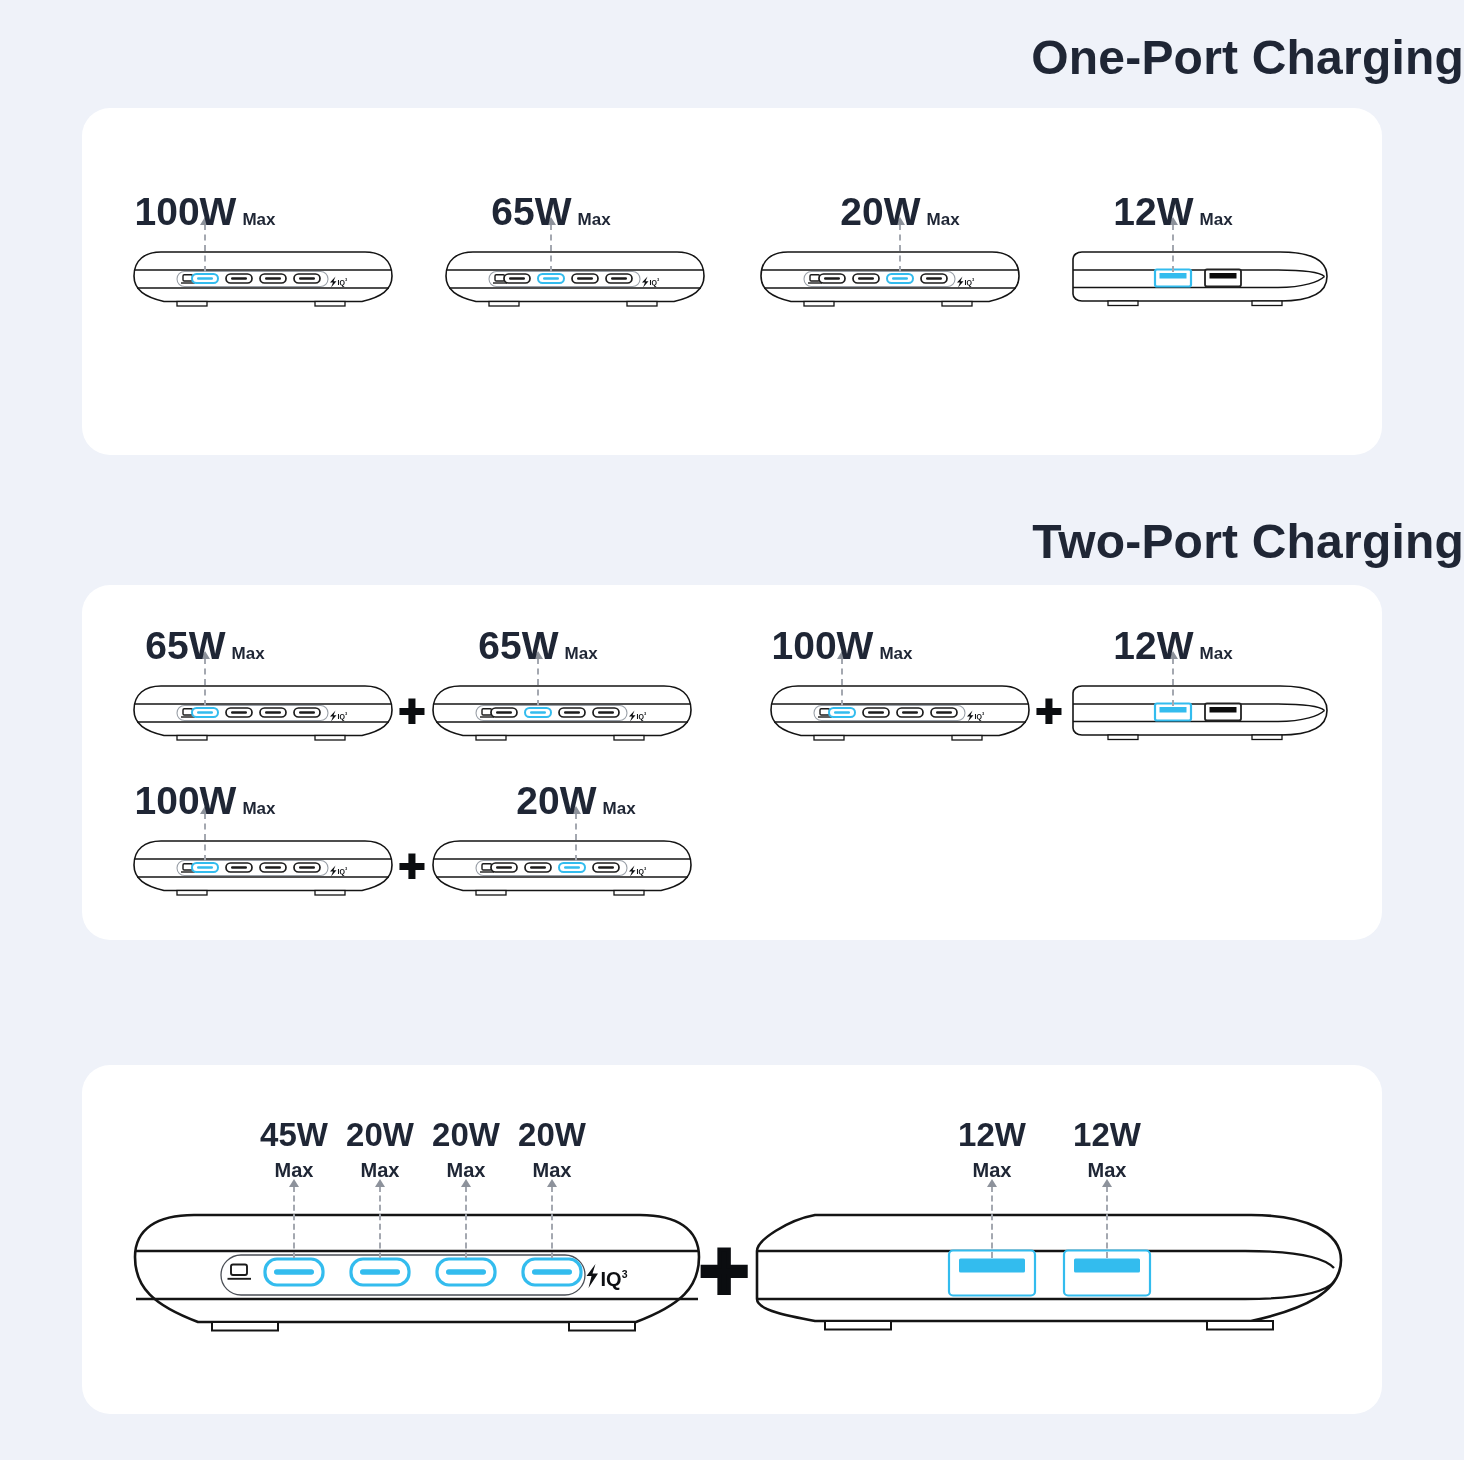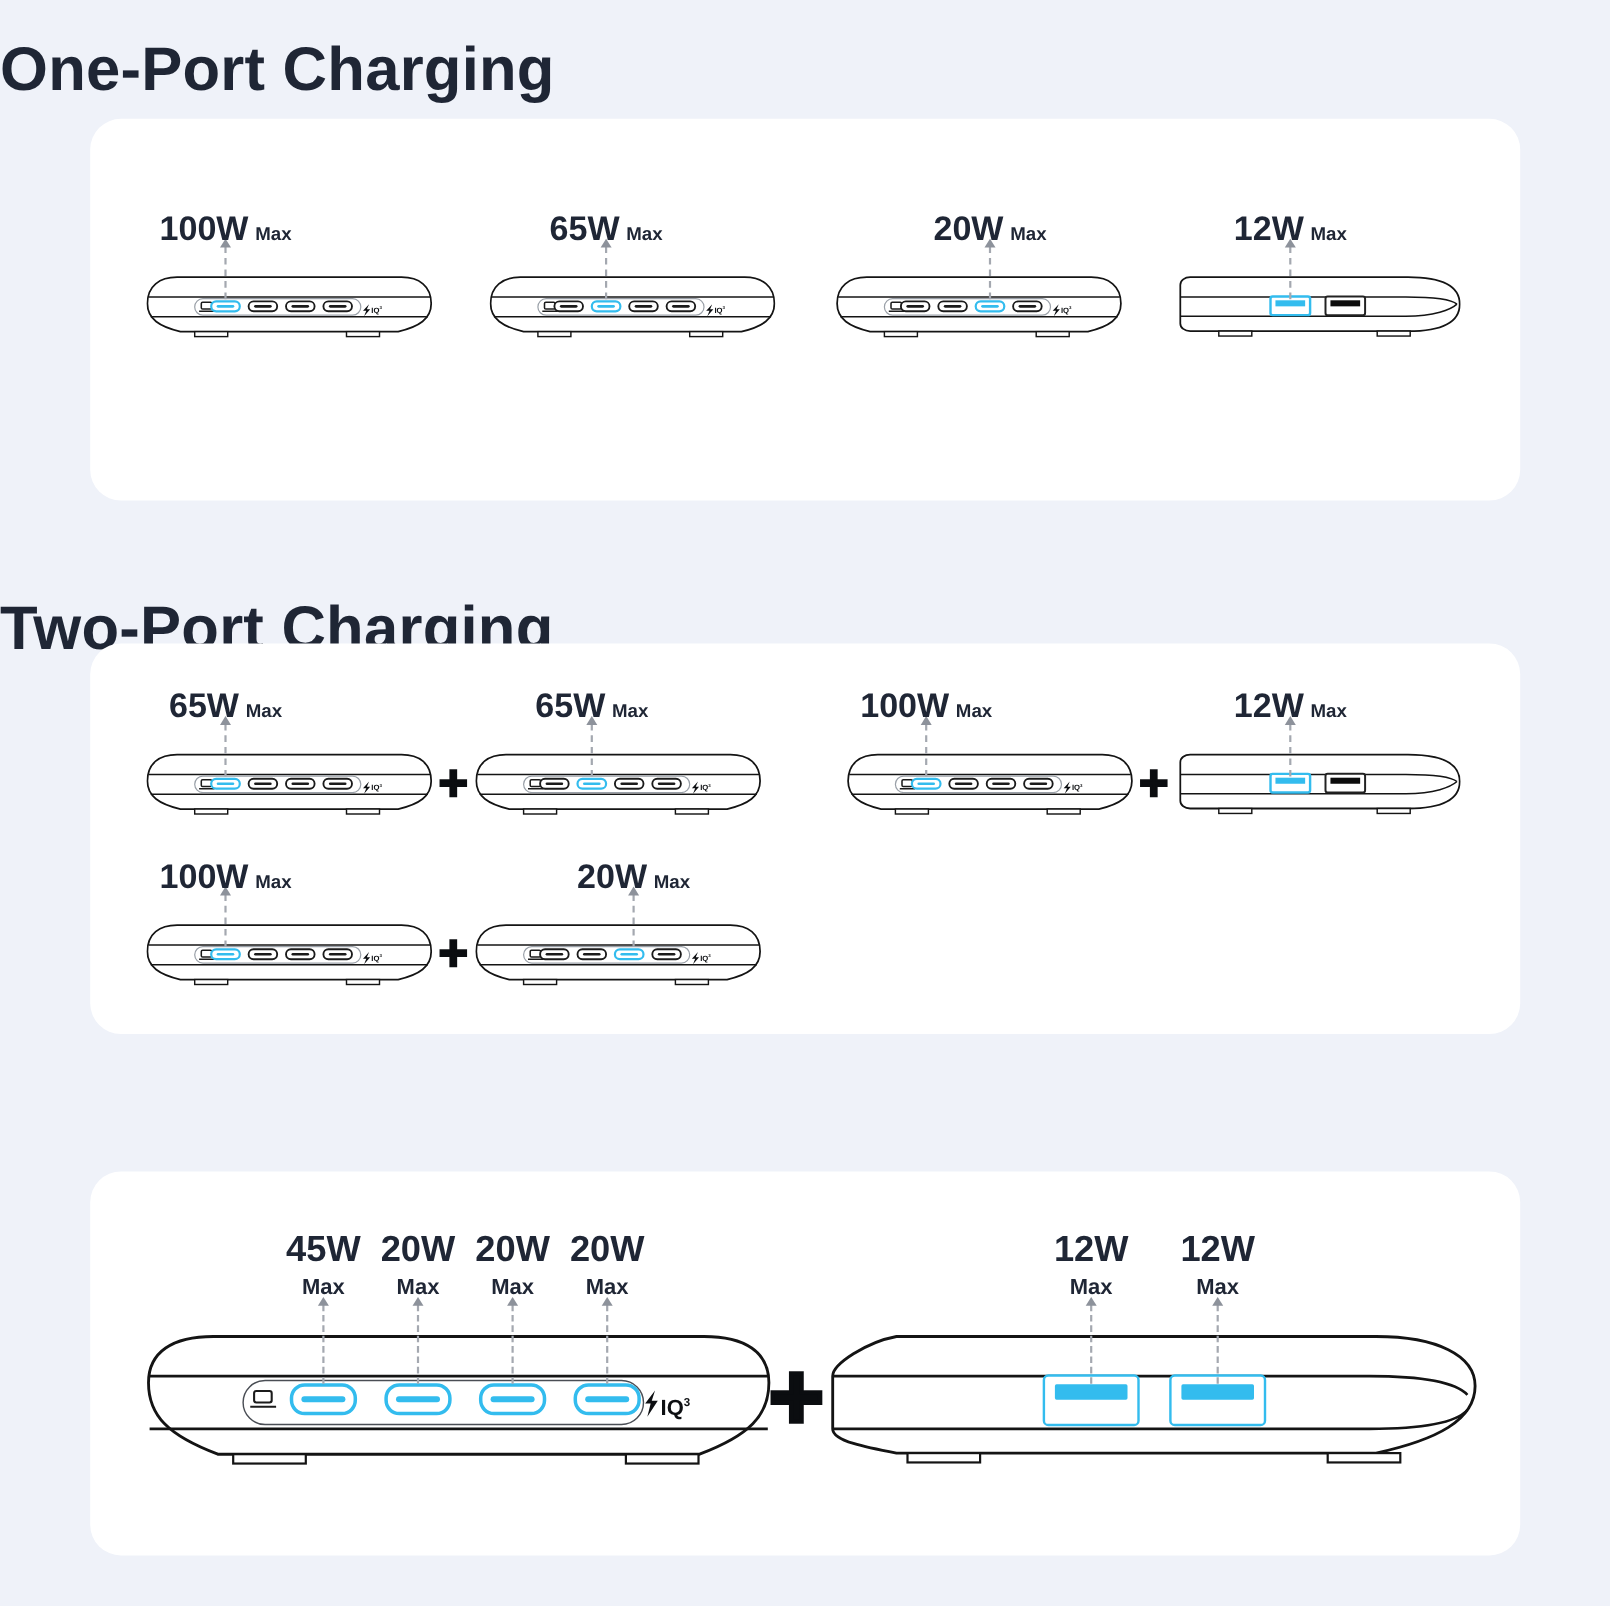--- a/index.html
+++ b/index.html
@@ -1,23 +1,23 @@
 <!DOCTYPE html>
 <html style="--accent: #33BCEE; --background: #EFF2F9; --card: #FFFFFF; --text: #1F2635; --outline: #141414; --arrow: #A4A8B0;"><head>
 <meta charset="utf-8">
 <style>
   html,body{margin:0;padding:0;}
   .page{position:relative;width:1464px;height:1460px;background:var(--background,#EFF2F9);
         font-family:"Liberation Sans",sans-serif;color:var(--text,#1F2635);overflow:hidden;}
-  .sec-title{position:absolute;left:0;width:100%;text-align:left;font-size:56px;font-weight:bold;
+  .sec-title{position:absolute;left:0;width:100%;text-align:right;font-size:48px;font-weight:bold;
         color:var(--text,#1F2635);letter-spacing:.2px;}
   .card{position:absolute;left:82px;width:1300px;background:var(--card,#fff);border-radius:28px;}
   .dev{position:absolute;z-index:2;}
   .wlabel{position:absolute;transform:translateX(-50%);white-space:nowrap;z-index:4;line-height:1;}
-  .wlabel .w{font-size:31px;font-weight:bold;}
+  .wlabel .w{font-size:39px;font-weight:bold;}
   .wlabel .max{font-size:17px;font-weight:bold;margin-left:6px;}
   .wlabel2{position:absolute;transform:translateX(-50%);text-align:center;z-index:4;line-height:1;}
   .wlabel2 .w2{font-size:33px;font-weight:bold;}
   .wlabel2 .max2{font-size:20px;font-weight:bold;margin-top:9px;}
   .arrow{position:absolute;width:0;border-left:2px dashed var(--arrow,#A4A8B0);z-index:3;transform:translateX(-1px);}
   .arrow:before{content:"";position:absolute;top:-7px;left:-6px;width:0;height:0;
         border:5px solid transparent;border-top:none;border-bottom:8px solid #8D929B;}
   .plus{position:absolute;transform:translate(-50%,-50%);font-weight:bold;color:#0B0D10;z-index:4;line-height:1;}
   .plus.sm2{font-size:46px;-webkit-text-stroke:2px #0B0D10;}
   .plus.big{font-size:86px;-webkit-text-stroke:4px #0B0D10;}
@@ -172,21 +172,21 @@
     <g class="porta hl">
         <rect class="o" x="87" y="19.5" width="36" height="17" rx="2"></rect>
         <rect class="bar" x="91.5" y="23" width="27" height="5.5"></rect>
       </g>
     <g class="porta">
         <rect class="o" x="137" y="19.5" width="36" height="17" rx="2"></rect>
         <rect class="bar" x="141.5" y="23" width="27" height="5.5"></rect>
       </g>
   </svg>
 
-  <div class="sec-title" style="top:538px">Two-Port Charging</div>
+  <div class="sec-title" style="top:514px">Two-Port Charging</div>
   <div class="card" style="top:585px;height:355px"></div>
 
   <div class="wlabel" style="left:205px;top:626px"><span class="w">65W</span><span class="max">Max</span></div>
   <i class="arrow" style="left:205px;top:658px;height:48px"></i>
   <svg class="dev" style="left:133px;top:684px" width="260" height="58" viewBox="0 0 260 58">
     <path class="body" d="M28 2H232C248 2 259 10 259 26C259 40 248 47 229 51.5H31C12 47 1 40 1 26C1 10 12 2 28 2Z"></path>
     <line class="ln" x1="2" y1="20" x2="258" y2="20"></line>
       <line class="ln" x1="4" y1="38" x2="256" y2="38"></line>
     <rect class="foot" x="44" y="51.5" width="30" height="4.5"></rect>
       <rect class="foot" x="182" y="51.5" width="30" height="4.5"></rect>

